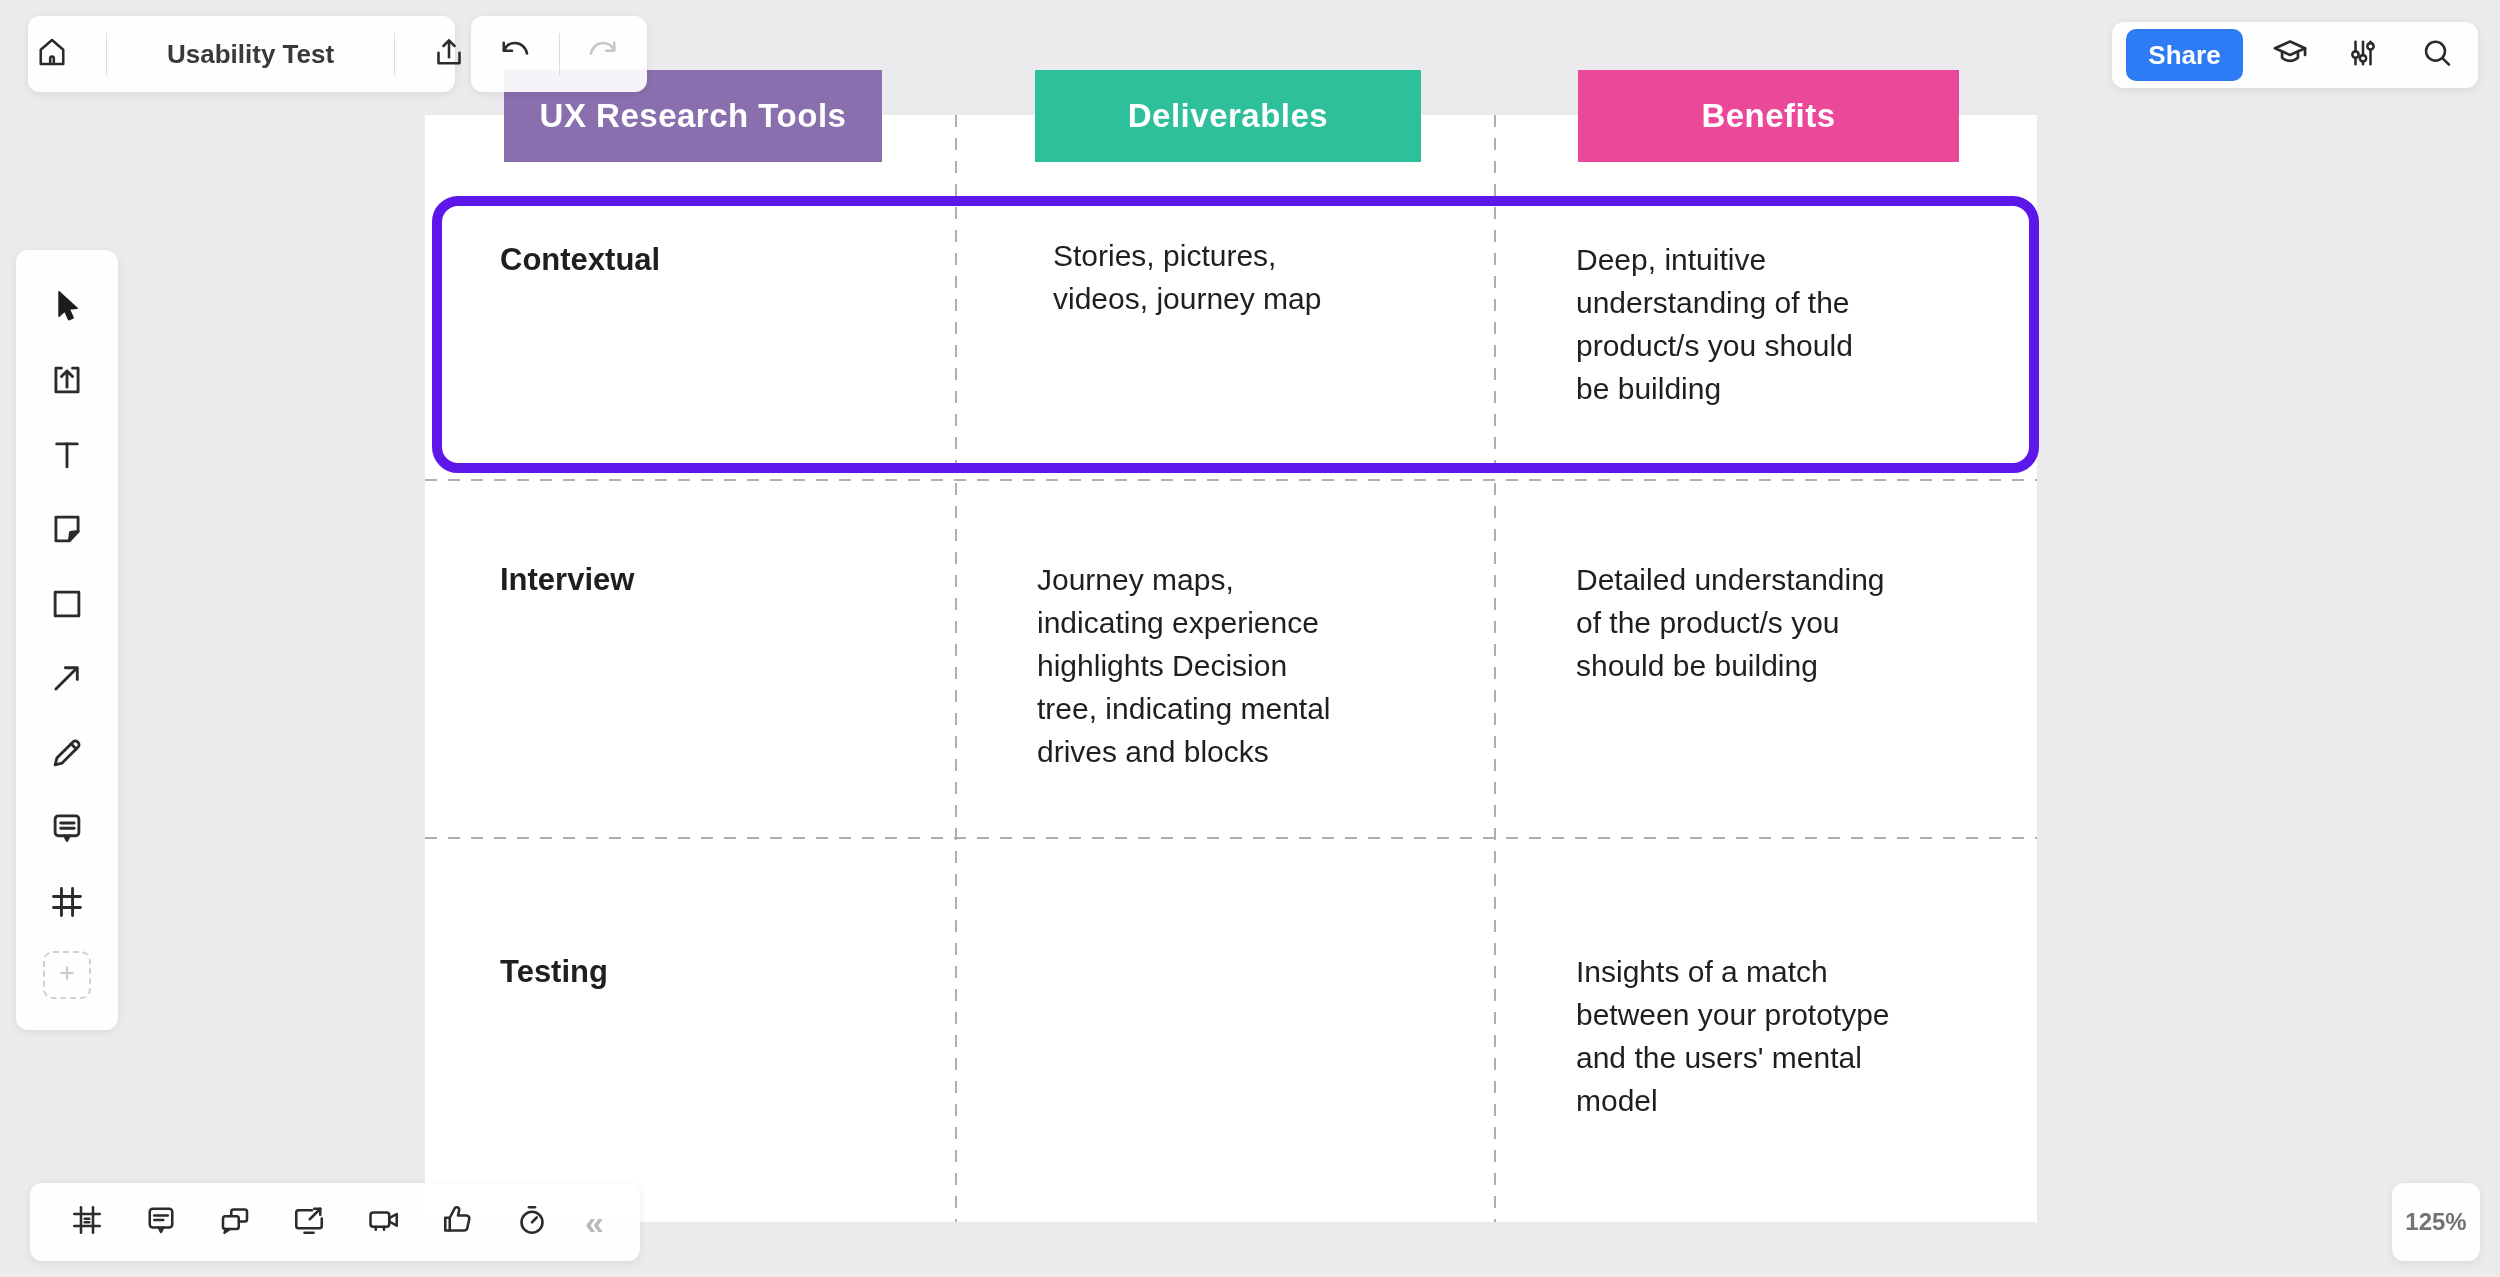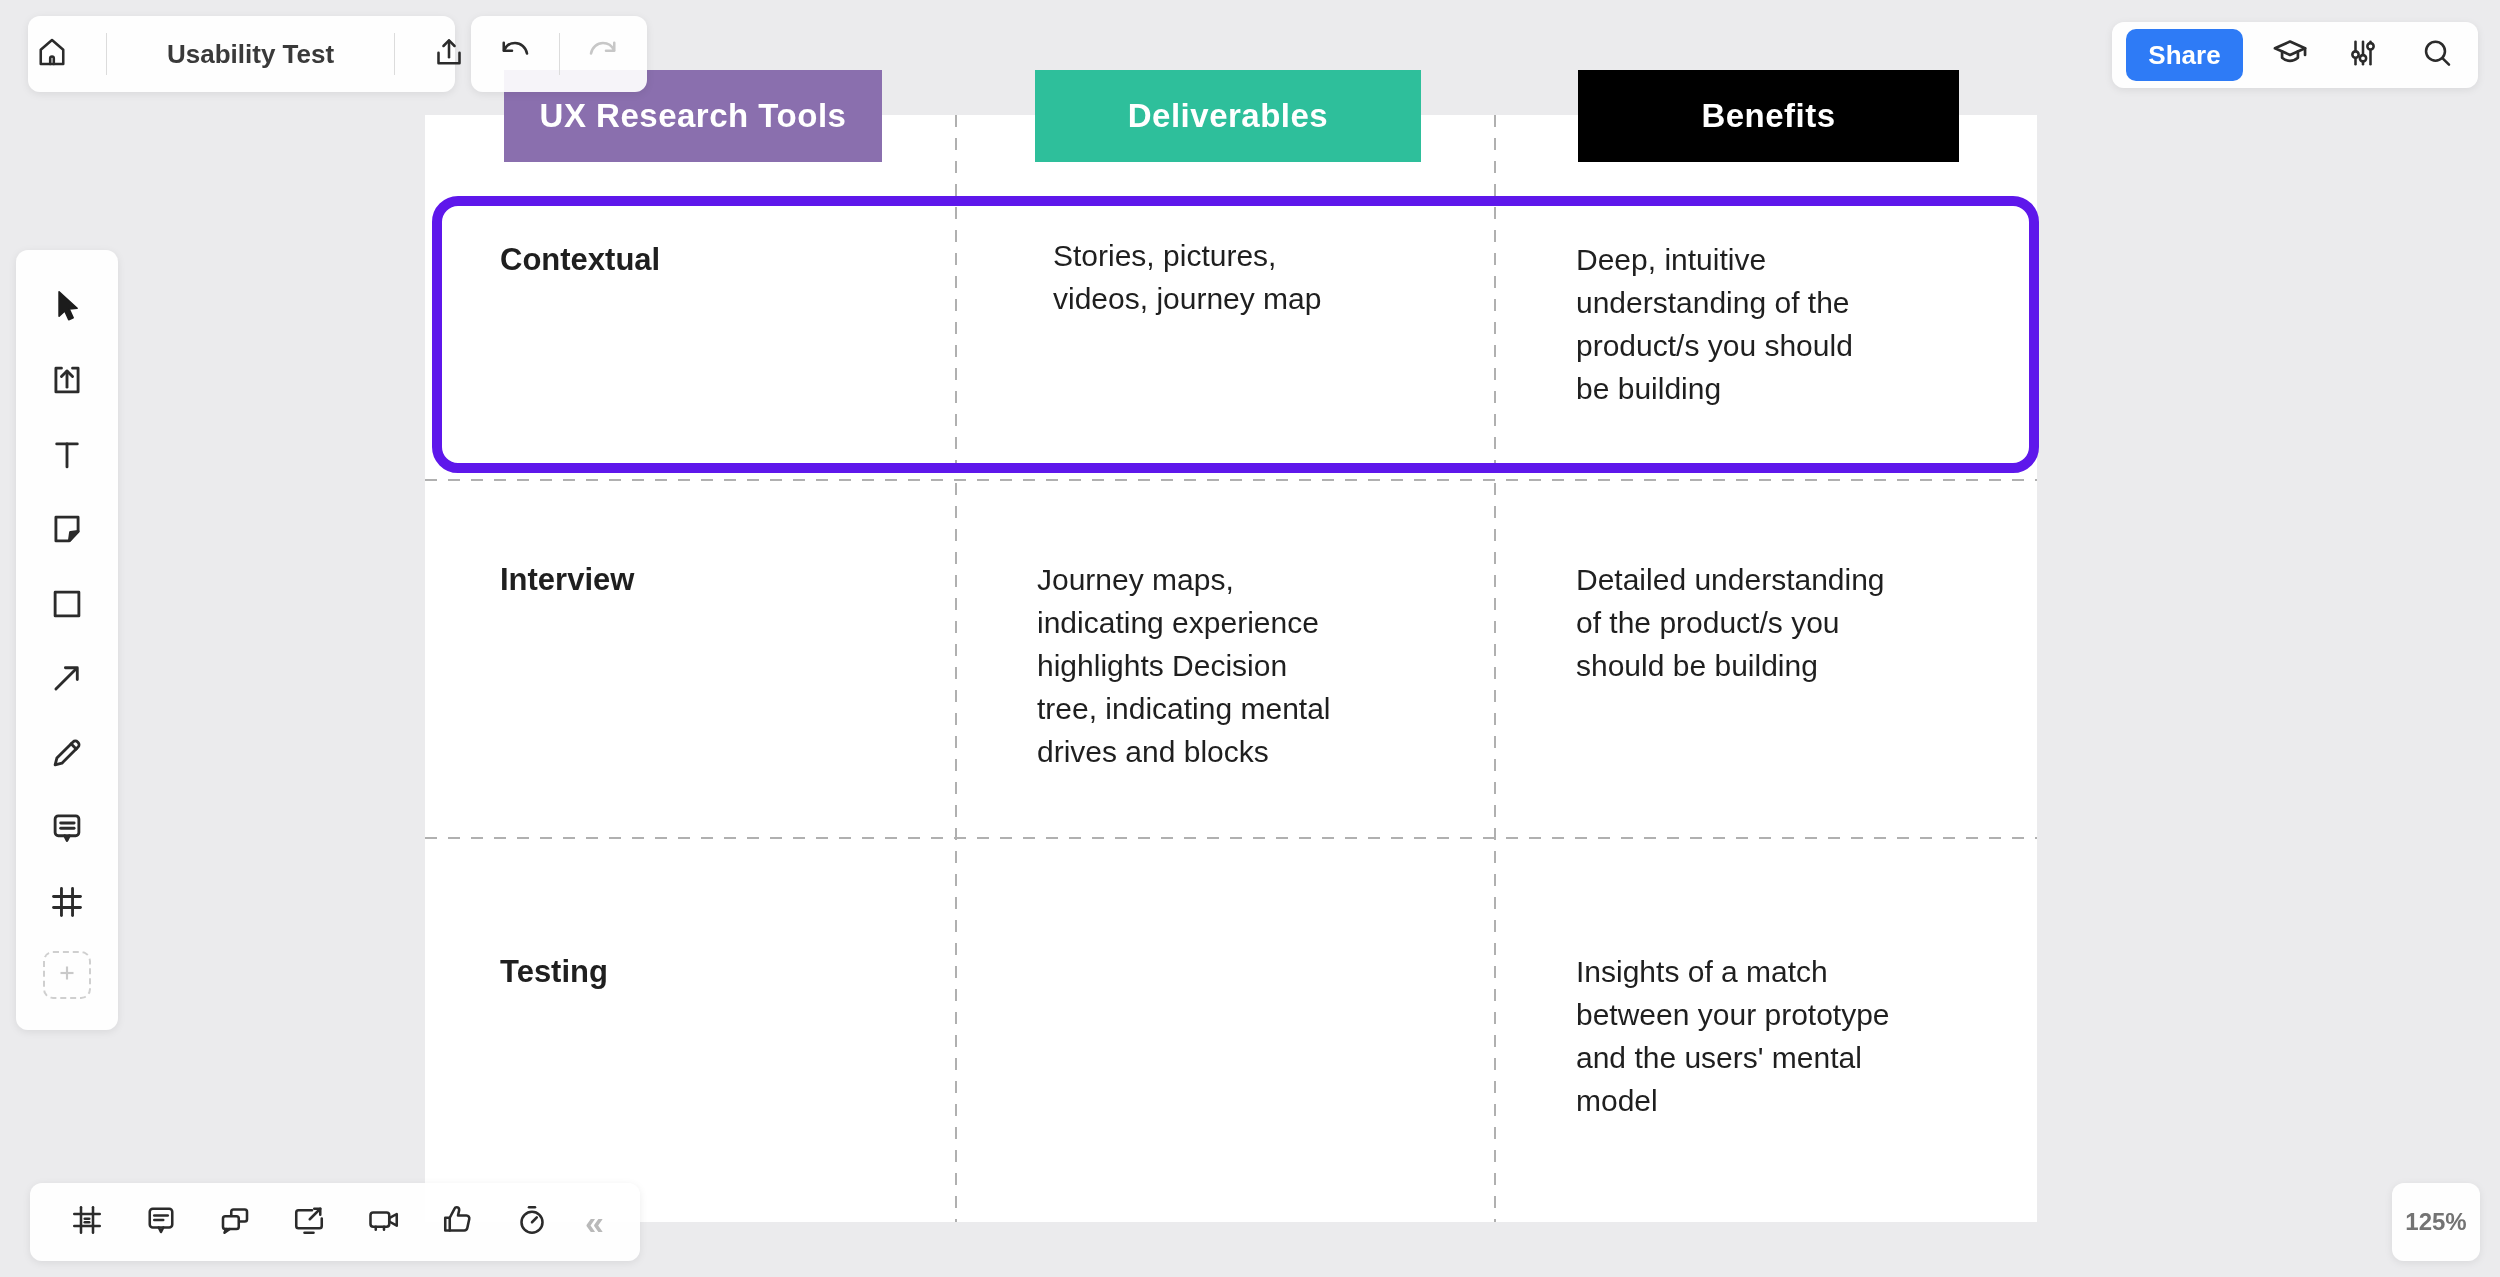--- a/index.html
+++ b/index.html
@@ -62,21 +62,21 @@
 
   <div id="canvas">
     <div class="vdash" style="left:530px;"></div>
     <div class="vdash" style="left:1069px;"></div>
     <div class="hdash" style="top:364px;"></div>
     <div class="hdash" style="top:722px;"></div>
   </div>
 
   <div class="col-header" id="hdr-tools" style="background-color: rgb(138, 111, 174);">UX Research Tools</div>
   <div class="col-header" id="hdr-deliverables" style="background-color: rgb(46, 191, 155);">Deliverables</div>
-  <div class="col-header" id="hdr-benefits" style="background-color: #000000;">Benefits</div>
+  <div class="col-header" id="hdr-benefits" style="background-color: #ec4899;">Benefits</div>
 
   <div id="selection" style="border-color: rgb(94, 23, 235);"></div>
 
   <div class="cell-text row-label" style="left:500px;top:238px;width:420px;">Contextual</div>
   <div class="cell-text" style="left:1037px;top:234px;margin-left:16px;">Stories, pictures,
 videos, journey map</div>
   <div class="cell-text" style="left:1576px;top:238px;">Deep, intuitive
 understanding of the
 product/s you should
 be building</div>

